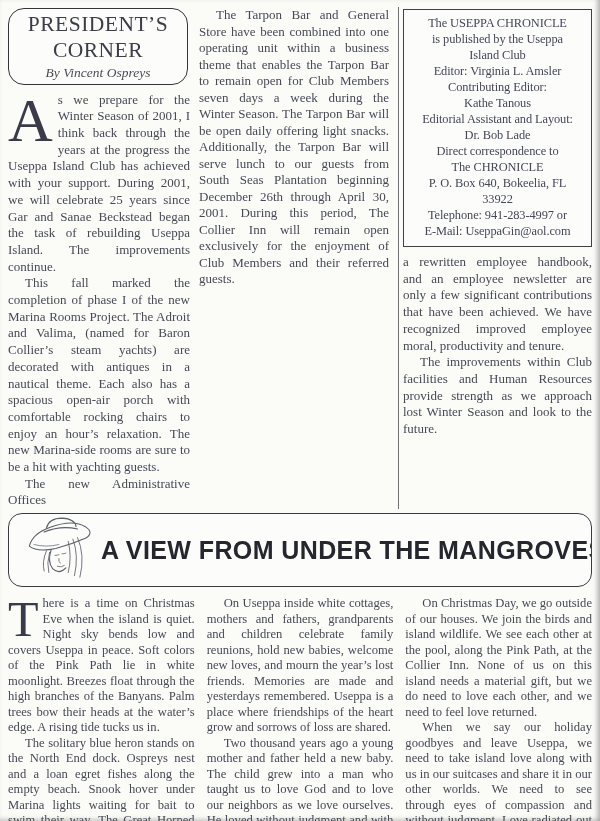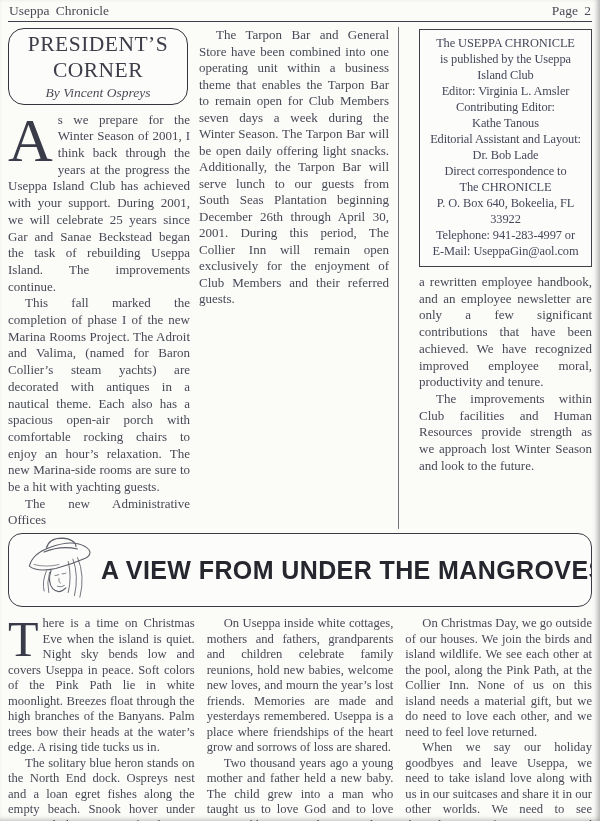--- a/index.html
+++ b/index.html
@@ -21,21 +21,21 @@
     border-bottom: 1.6px solid #3f404a;
   }
 
   
   .top {
     display: grid;
     grid-template-columns: 182px 1fr 194px;
     column-gap: 9px;
     padding-top: 5px;
   }
-  .top .col3 { border-left: 1.3px solid #70717a; padding-left: 20px; }
+  .top .col3 { border-left: 1.3px solid #70717a; padding-left: 4px; }
 
   p.body {
     margin: 0; text-align: justify;
     font-size: 13px; line-height: 16.7px; color: #474956;
   }
   .top .col2 p.body { line-height: 16.5px; }
   .indent { text-indent: 17px; }
 
   
   .pc-box {
@@ -88,24 +88,20 @@
     display: grid; grid-template-columns: 1fr 1fr 1fr;
     column-gap: 12px; padding-top: 4px;
   }
   .bottom p.body { font-size: 12.6px; line-height: 15.5px; }
 </style>
 </head>
 <body>
 
 <div class="page">
 
-  <div class="masthead-row">
-    <span>Useppa Chronicle</span>
-    <span>Page 2</span>
-  </div>
 
   <div class="top">
 
     <div class="col1">
       <div class="pc-box">
         <div class="pc-title">PRESIDENT’S
 CORNER</div>
         <div class="pc-byline">By Vincent Ospreys</div>
       </div>
       <p class="body"><span class="dropcap">A</span><span>s we prepare for the Winter Season of 2001, I think back through the years at the progress the Useppa Island Club has achieved with your support. During 2001, we will celebrate 25 years since Gar and Sanae Beckstead began the task of rebuilding Useppa Island. The improvements continue.</span></p>

